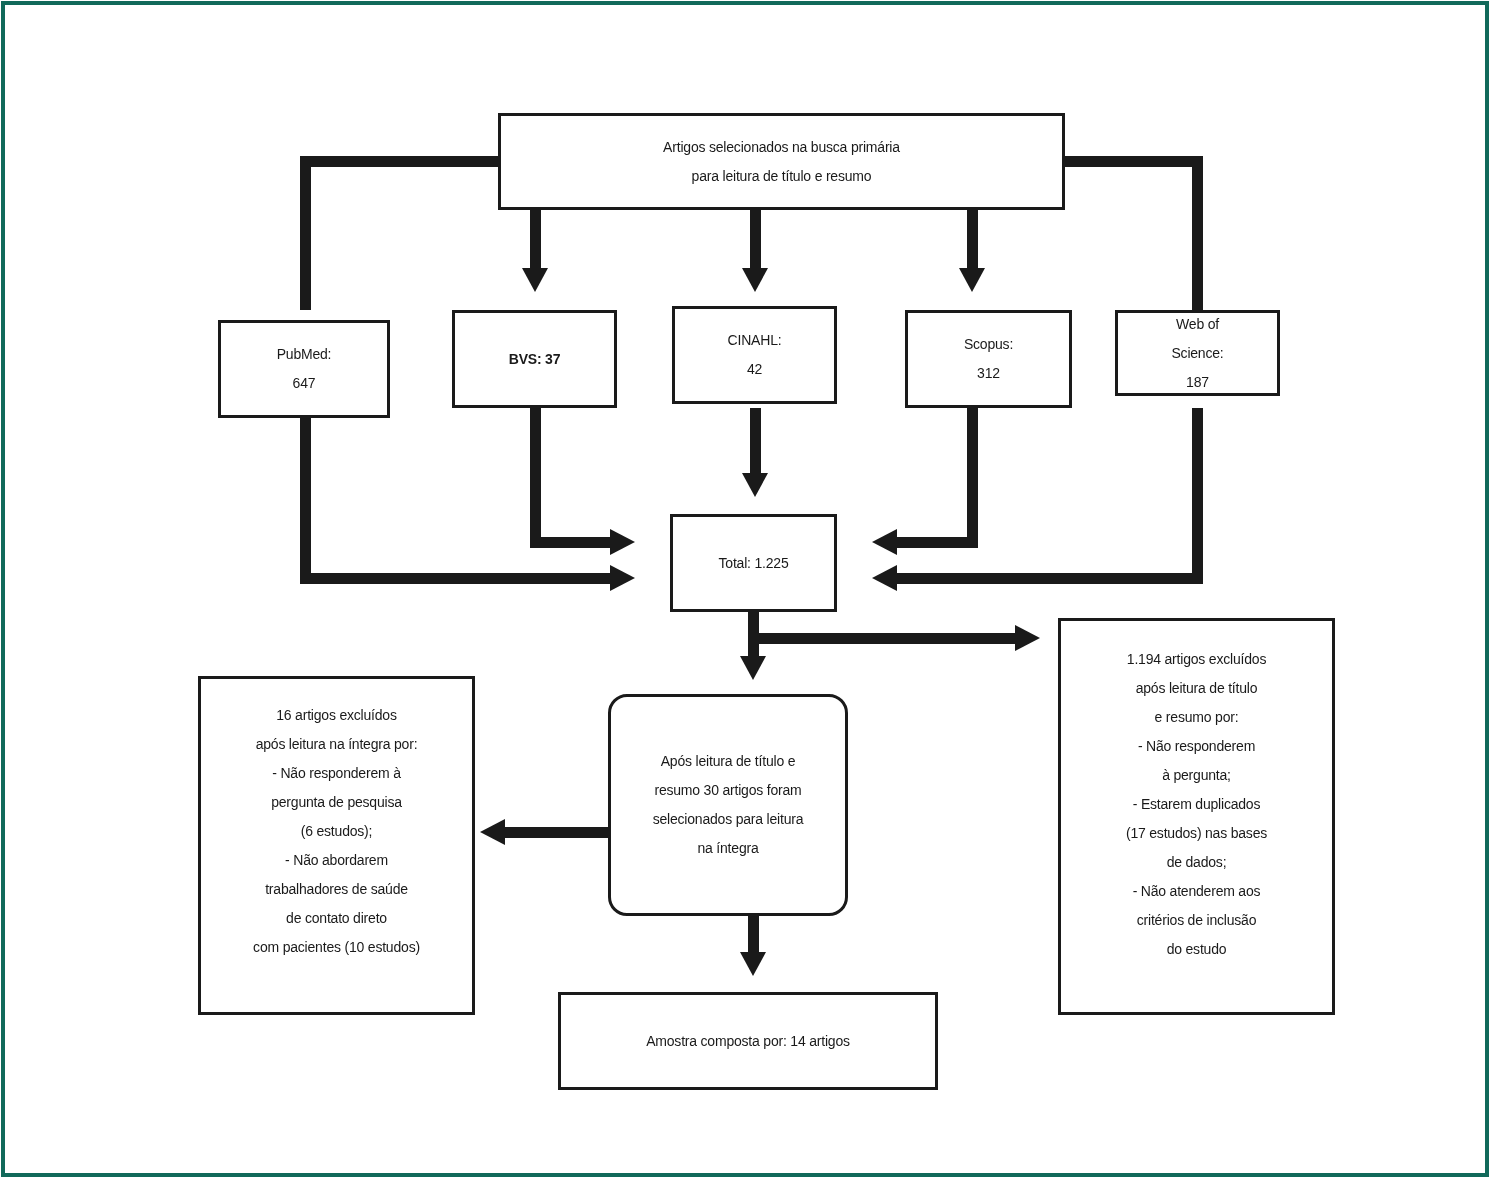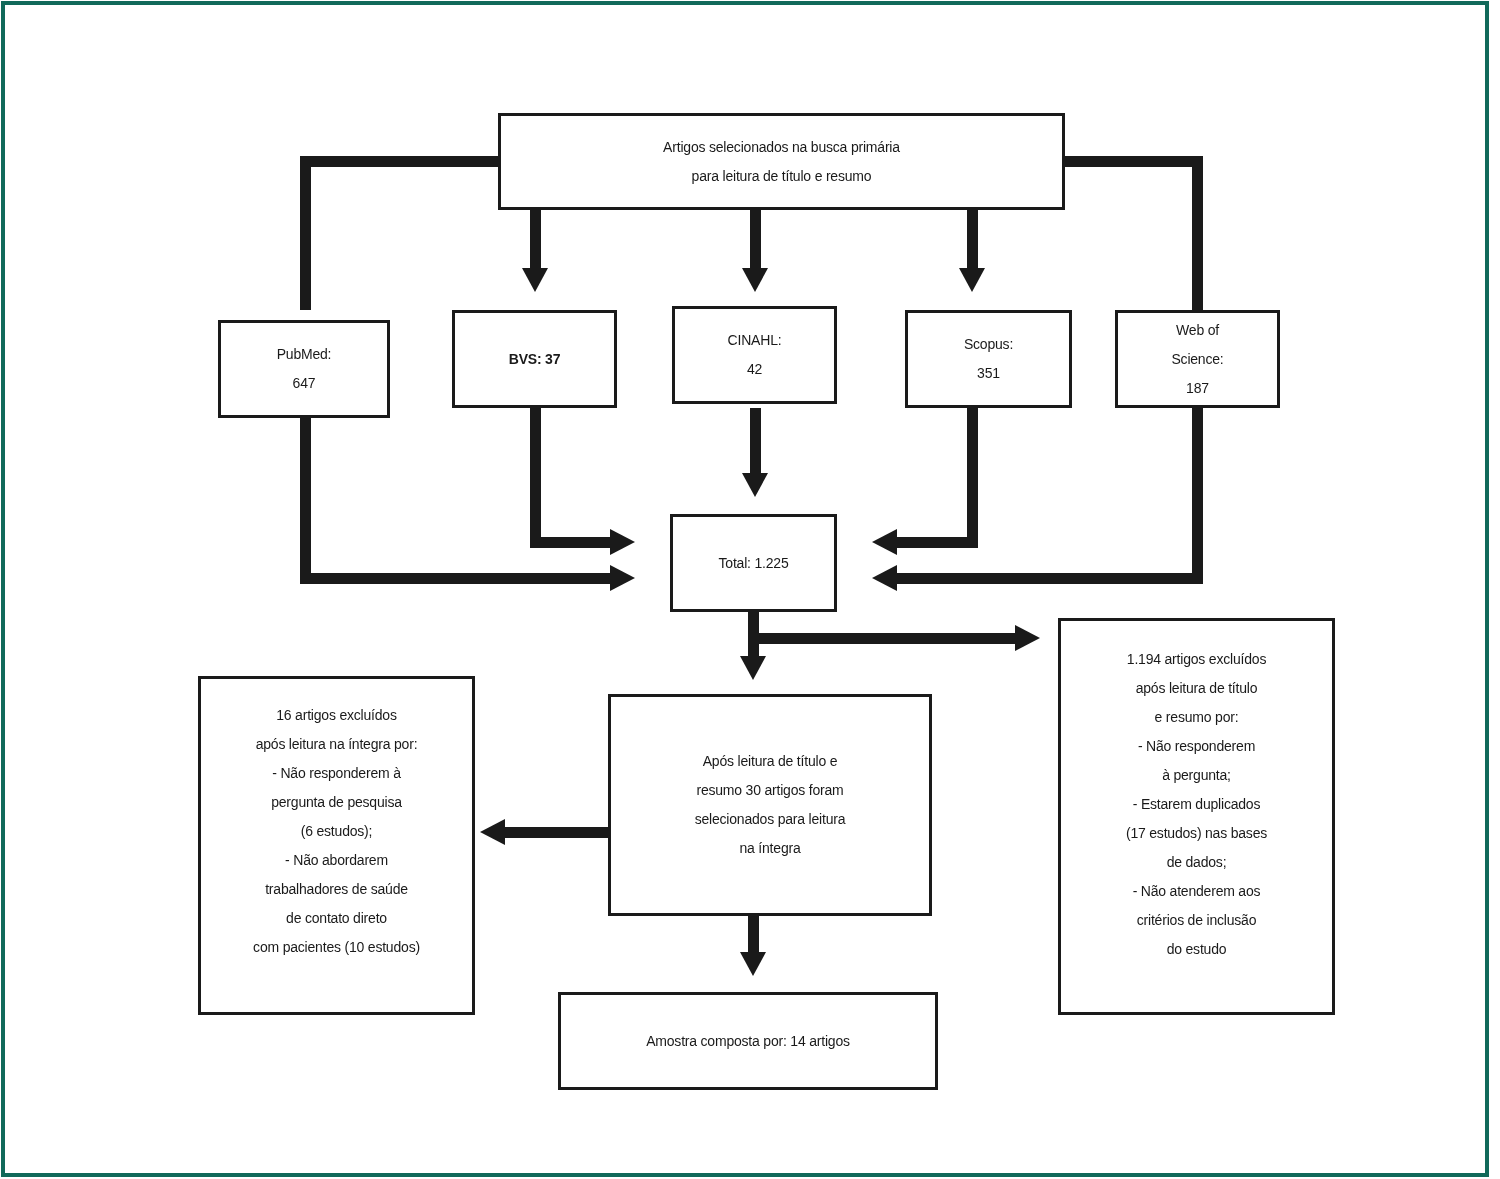--- a/index.html
+++ b/index.html
@@ -61,24 +61,24 @@
     border-top:13px solid transparent;
     border-bottom:13px solid transparent;
     border-right:25px solid var(--connector);
   }
   
   .b-primary{left:498px;top:113px;width:567px;height:97px;}
   .b-pubmed{left:218px;top:320px;width:172px;height:98px;}
   .b-bvs{left:452px;top:310px;width:165px;height:98px;font-weight:bold;}
   .b-cinahl{left:672px;top:306px;width:165px;height:98px;}
   .b-scopus{left:905px;top:310px;width:167px;height:98px;}
-  .b-wos{left:1115px;top:310px;width:165px;height:98px;}
+  .b-wos{left:1115px;top:310px;width:165px;height:86px;}
   .b-total{left:670px;top:514px;width:167px;height:98px;}
   .b-excl-left{left:198px;top:676px;width:277px;height:339px;padding-bottom:28px;}
-  .b-center{left:608px;top:694px;width:324px;height:222px;}
+  .b-center{left:608px;top:694px;width:240px;height:222px;border-radius:19px;}
   .b-excl-right{left:1058px;top:618px;width:277px;height:397px;padding-bottom:24px;}
   .b-sample{left:558px;top:992px;width:380px;height:98px;}
 </style>
 </head>
 <body>
 
 <div class="canvas">
 
   <div class="line" style="left:300px;top:156px;width:200px;height:11px;"></div>
   <div class="line" style="left:300px;top:156px;width:11px;height:154px;"></div>
@@ -133,21 +133,21 @@
   </div>
   <div class="box b-bvs">
     <span>BVS: 37</span>
   </div>
   <div class="box b-cinahl">
     <span>CINAHL:
 42</span>
   </div>
   <div class="box b-scopus">
     <span>Scopus:
-351</span>
+312</span>
   </div>
   <div class="box b-wos">
     <span>Web of
 Science:
 187</span>
   </div>
 
   <div class="box b-total">
     <span>Total: 1.225</span>
   </div>

